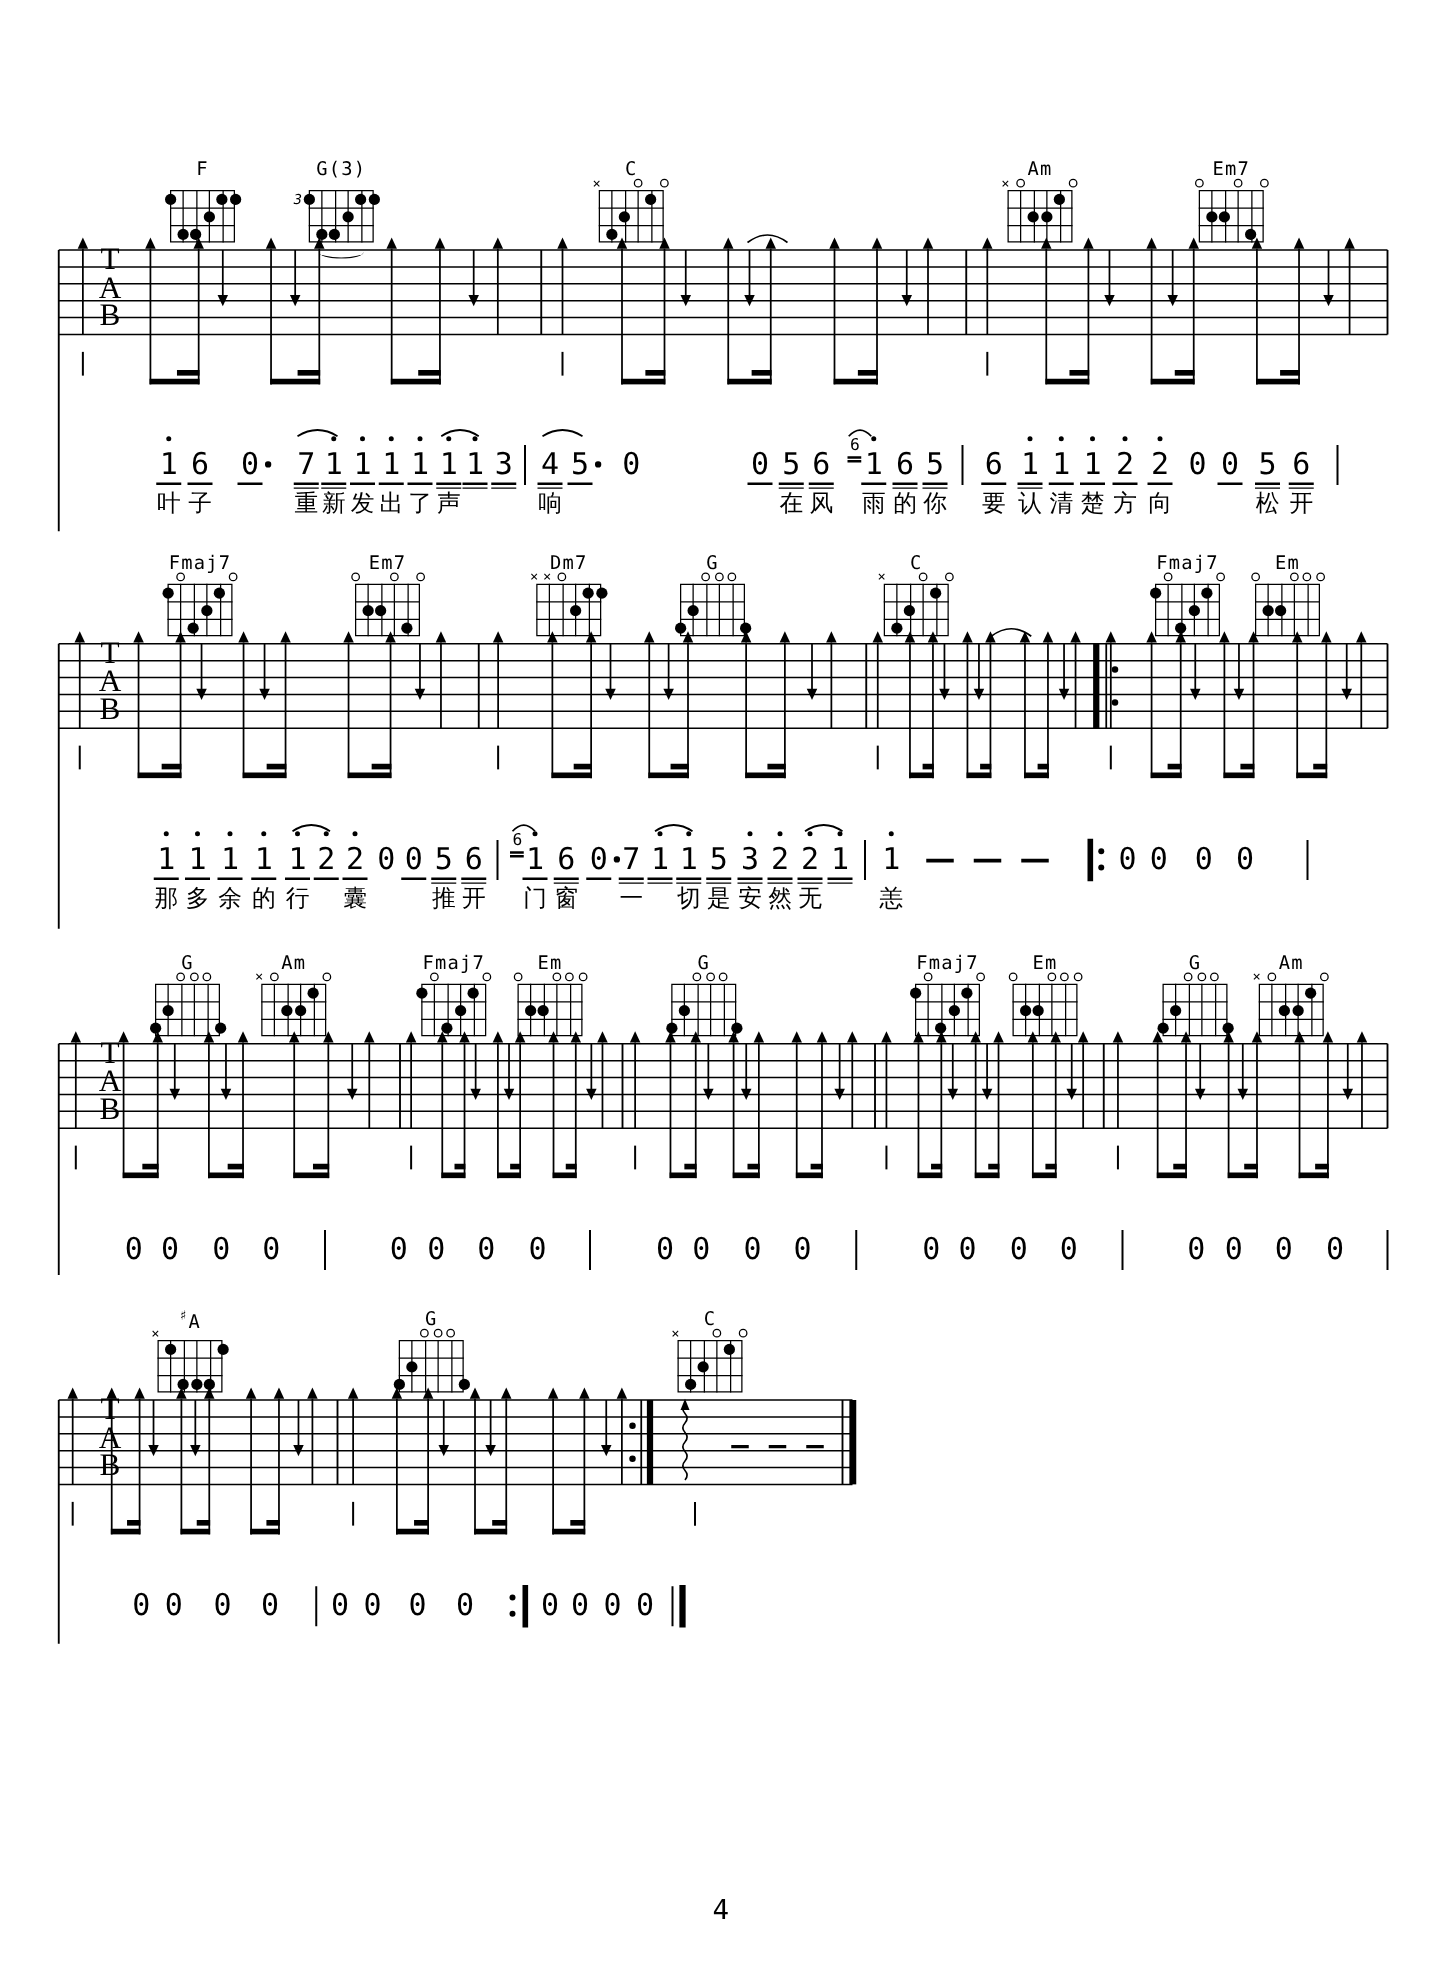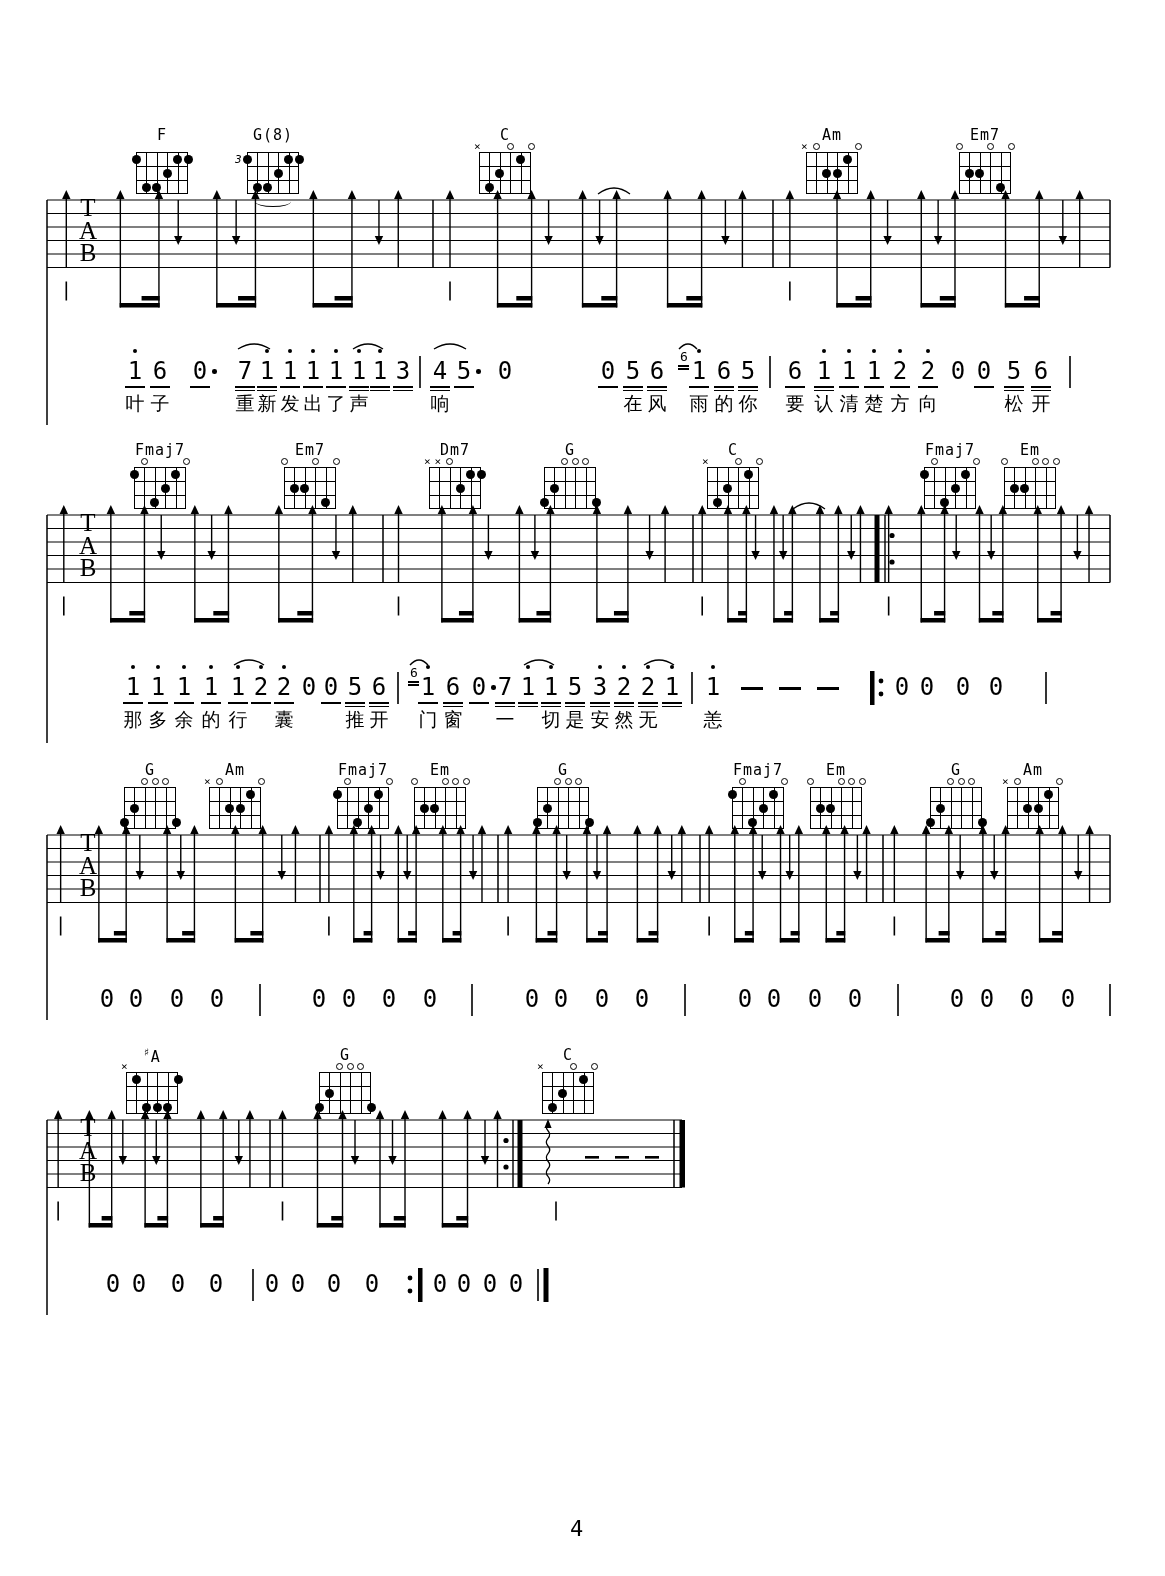--- a/index.html
+++ b/index.html
@@ -619,21 +619,21 @@
     <div class="abs gline" style="left: 167.2px; top: 152px; width: 1px; height: 42px;"></div>
     <div class="abs gline" style="left: 177.6px; top: 152px; width: 1px; height: 42px;"></div>
     <div class="abs gline" style="left: 136px; top: 166px; width: 52px; height: 1px;"></div>
     <div class="abs gline" style="left: 136px; top: 180px; width: 52px; height: 1px;"></div>
     <div class="abs cdot" style="left: 131.5px; top: 154.5px; width: 9px; height: 9px;"></div>
     <div class="abs cdot" style="left: 173.1px; top: 154.5px; width: 9px; height: 9px;"></div>
     <div class="abs cdot" style="left: 183.5px; top: 154.5px; width: 9px; height: 9px;"></div>
     <div class="abs cdot" style="left: 162.7px; top: 168.5px; width: 9px; height: 9px;"></div>
     <div class="abs cdot" style="left: 141.9px; top: 182.5px; width: 9px; height: 9px;"></div>
     <div class="abs cdot" style="left: 152.3px; top: 182.5px; width: 9px; height: 9px;"></div>
-    <div class="abs chordlabel" style="left: 244px; top: 126px; width: 58px;">G(8)</div>
+    <div class="abs chordlabel" style="left: 244px; top: 126px; width: 58px;">G(3)</div>
     <div class="abs gridbox" style="left: 247px; top: 152px; width: 52px; height: 42px;"></div>
     <div class="abs gline" style="left: 257.4px; top: 152px; width: 1px; height: 42px;"></div>
     <div class="abs gline" style="left: 267.8px; top: 152px; width: 1px; height: 42px;"></div>
     <div class="abs gline" style="left: 278.2px; top: 152px; width: 1px; height: 42px;"></div>
     <div class="abs gline" style="left: 288.6px; top: 152px; width: 1px; height: 42px;"></div>
     <div class="abs gline" style="left: 247px; top: 166px; width: 52px; height: 1px;"></div>
     <div class="abs gline" style="left: 247px; top: 180px; width: 52px; height: 1px;"></div>
     <div class="abs cdot" style="left: 242.5px; top: 154.5px; width: 9px; height: 9px;"></div>
     <div class="abs cdot" style="left: 284.1px; top: 154.5px; width: 9px; height: 9px;"></div>
     <div class="abs cdot" style="left: 294.5px; top: 154.5px; width: 9px; height: 9px;"></div>

